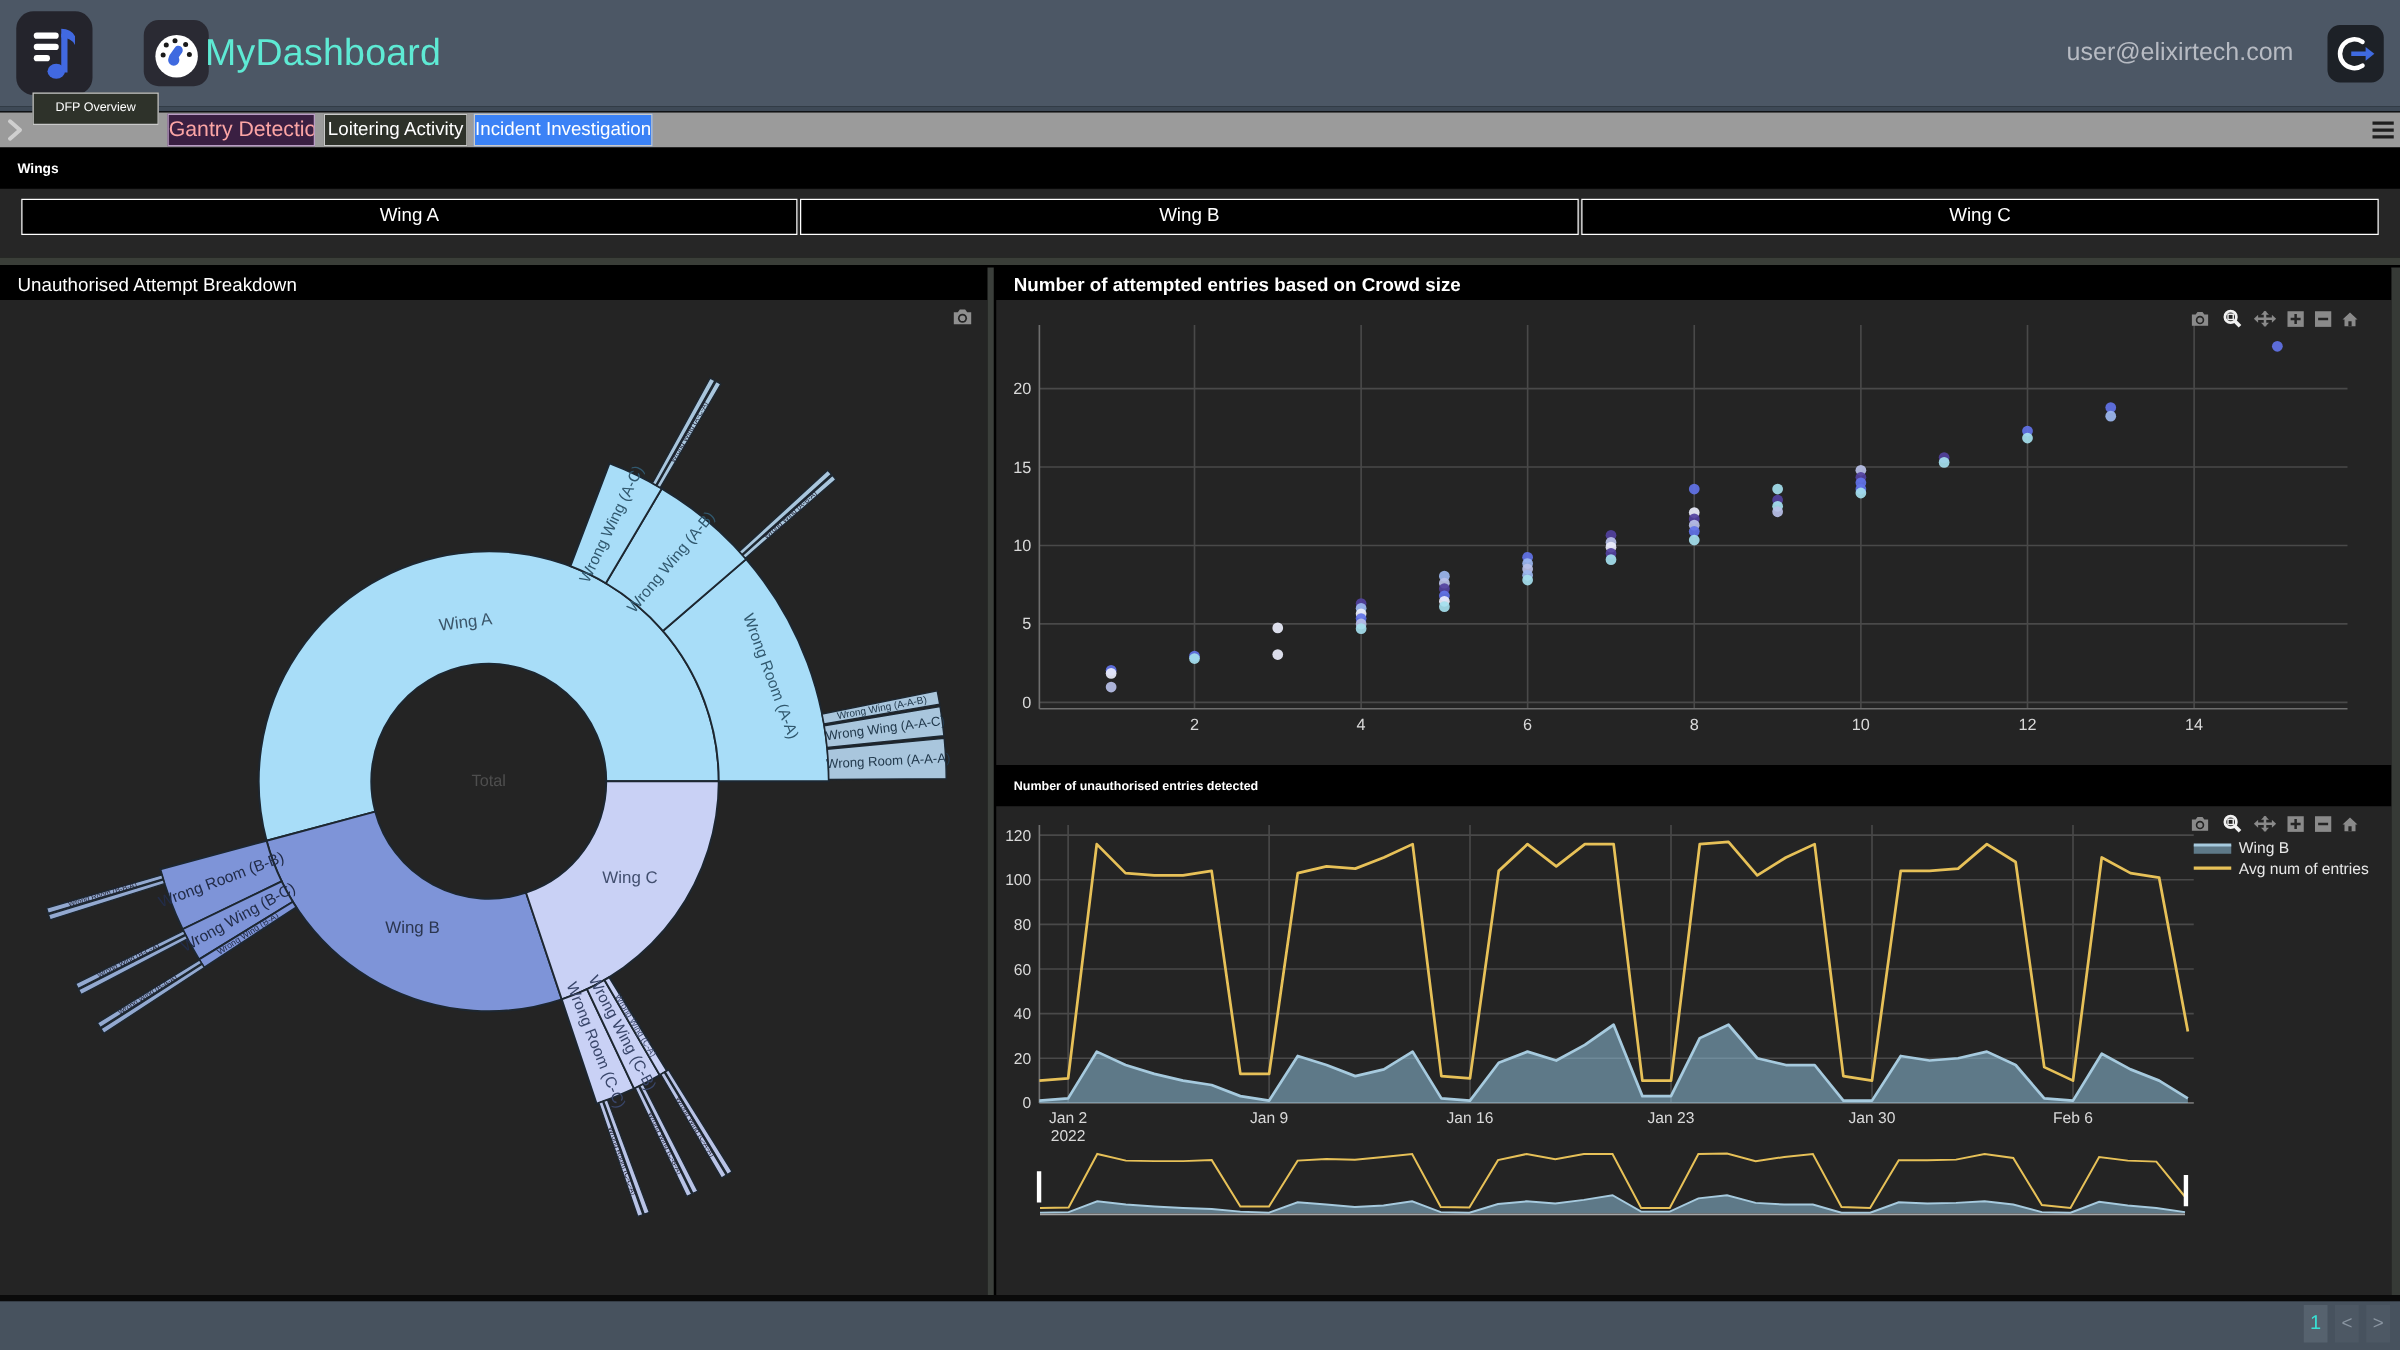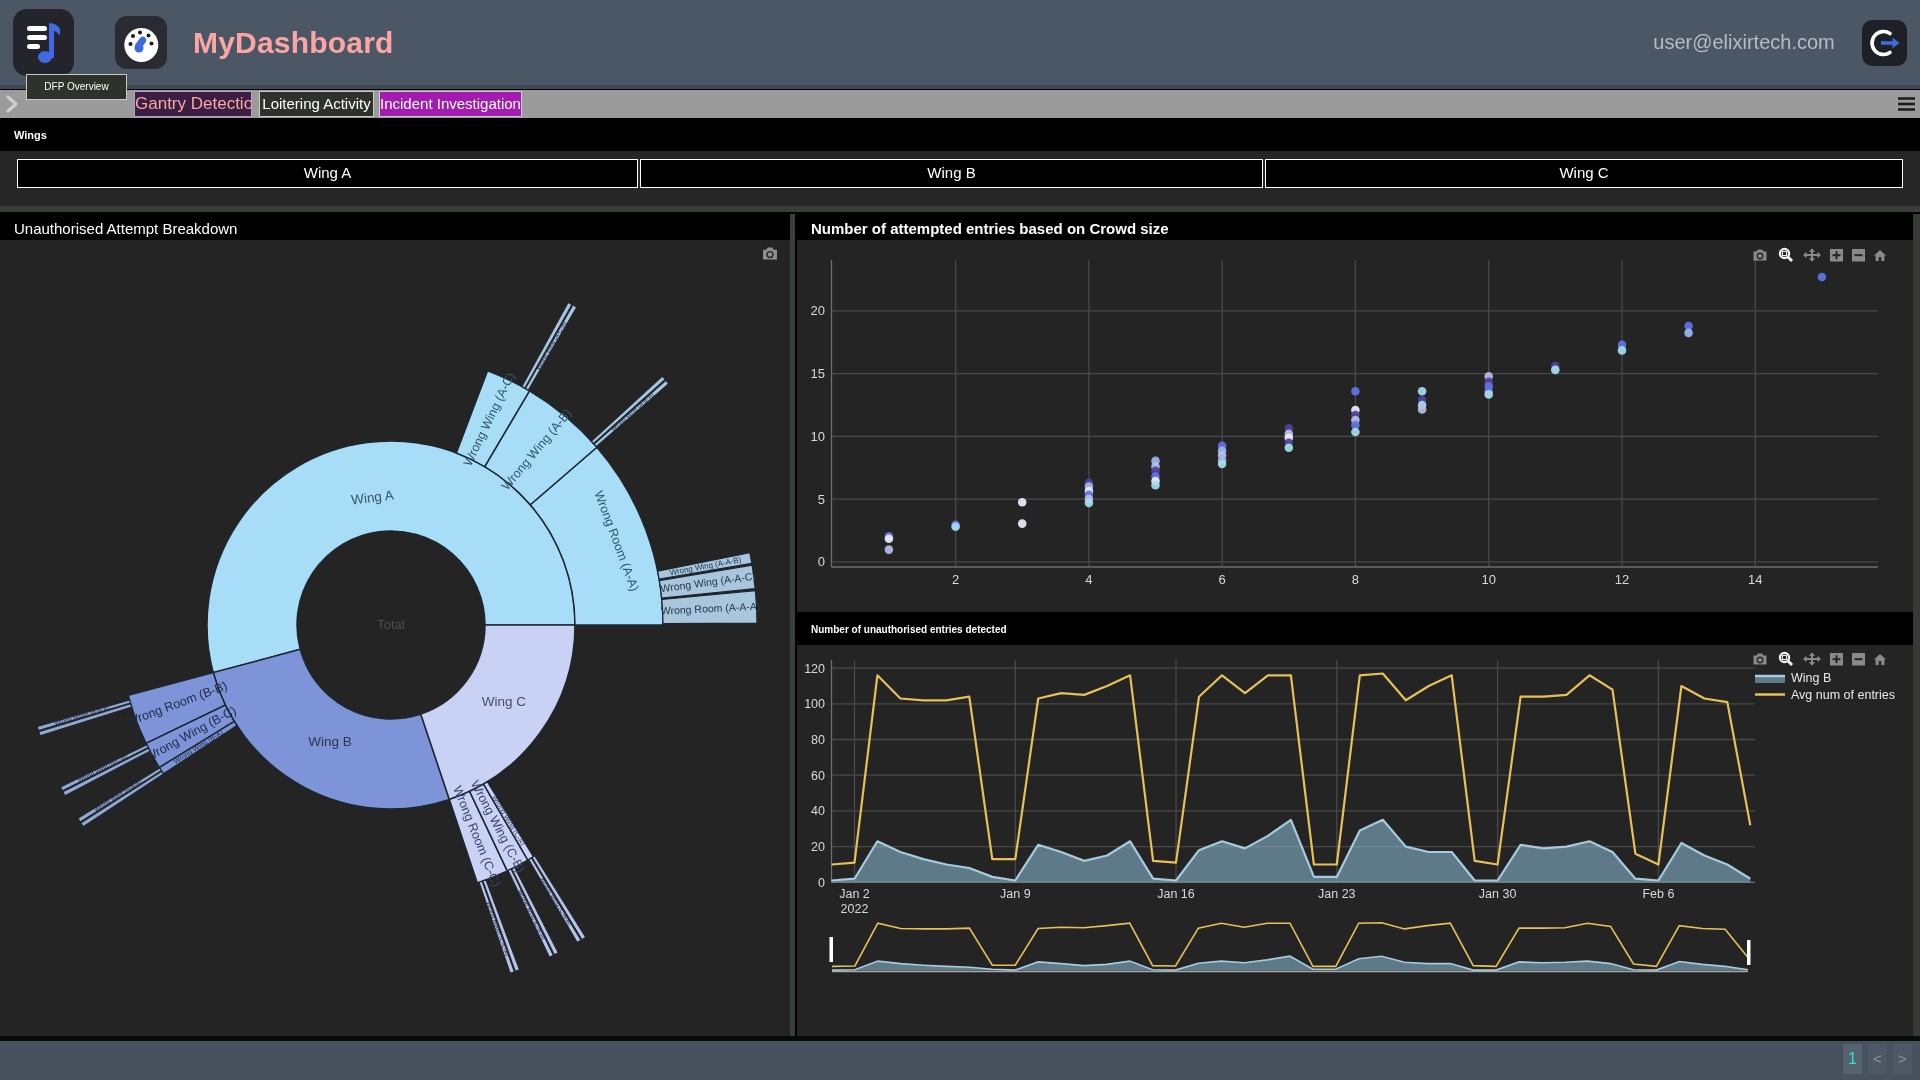--- a/index.html
+++ b/index.html
@@ -26,36 +26,36 @@
         <circle cx="18" cy="20" r="2"></circle>
         <circle cx="25" cy="16.5" r="2"></circle>
         <circle cx="33.5" cy="19.5" r="2"></circle>
         <circle cx="36.5" cy="27.5" r="2"></circle>
       </g>
       <g fill="#3f6ae0">
         <circle cx="24" cy="32" r="4.5"></circle>
         <rect x="22.2" y="20" width="7" height="14" rx="3.5" transform="rotate(35,25.7,27)"></rect>
       </g>
     </svg></div>
-<div class="abs" style="left:193px;top:26px;font-size:30px;font-weight:bold;color:#fca5a5;letter-spacing:0.2px">MyDashboard</div>
+<div class="abs" style="left:164px;top:26px;font-size:30px;font-weight:normal;color:#5eead4;letter-spacing:0.2px">MyDashboard</div>
 <div class="abs" style="left:1650px;top:31px;width:188px;font-size:20px;color:#b7bbc3;text-align:center">user@elixirtech.com</div>
 <div style="position:absolute;left:1862px;top:20px;width:45px;height:46px;background:#1d2127;border-radius:10px"><svg width="45" height="46" viewBox="0 0 45 46">
       <path d="M28,13.5 a11.5,11.5 0 1 0 0,19" fill="none" stroke="#fff" stroke-width="3.6" stroke-linecap="round"></path>
       <line x1="19" y1="23" x2="33" y2="23" stroke="#3f6ae0" stroke-width="3.6"></line>
       <path d="M30.5,17.5 l7,5.5 l-7,5.5 z" fill="#3f6ae0"></path>
     </svg></div>
 
 <div class="abs" style="left:0;top:90px;width:1920px;height:28px;background:#9b9b9b"></div>
 <svg style="position:absolute;left:4px;top:94px" width="16" height="20" viewBox="0 0 16 20">
     <path d="M4,3 l8,7 l-8,7" fill="none" stroke="#cfcfcf" stroke-width="3.2" stroke-linecap="round" stroke-linejoin="round"></path>
   </svg>
 <div class="abs" style="left:26px;top:74px;width:101px;height:26px;background:#2e322a;border:1px solid #c9c9c9;color:#fff;font-size:10px;text-align:center;line-height:24px;white-space:nowrap;overflow:hidden">DFP Overview</div>
 <div class="abs" style="left:134px;top:91px;width:118px;height:26px;background:#3a1f42;border:1px solid #b99cc4;color:#fca5a5;font-size:17px;text-align:center;line-height:24px;white-space:nowrap;overflow:hidden">Gantry Detection</div>
 <div class="abs" style="left:259px;top:91px;width:115px;height:26px;background:#2e322a;border:1px solid #c9c9c9;color:#fff;font-size:15px;text-align:center;line-height:24px;white-space:nowrap;overflow:hidden">Loitering Activity</div>
-<div class="abs" style="left:379px;top:91px;width:143px;height:26px;background:#a21caf;border:1px solid #c9c9c9;color:#fff;font-size:15px;text-align:center;line-height:24px;white-space:nowrap;overflow:hidden">Incident Investigation</div>
+<div class="abs" style="left:379px;top:91px;width:143px;height:26px;background:#3b82f6;border:1px solid #c9c9c9;color:#fff;font-size:15px;text-align:center;line-height:24px;white-space:nowrap;overflow:hidden">Incident Investigation</div>
 <svg style="position:absolute;left:1897px;top:95px" width="19" height="18" viewBox="0 0 19 18">
     <g stroke="#1e1e1e" stroke-width="2.6">
       <line x1="1" y1="3.5" x2="18" y2="3.5"></line>
       <line x1="1" y1="9" x2="18" y2="9"></line>
       <line x1="1" y1="14.5" x2="18" y2="14.5"></line>
     </g>
   </svg>
 
 <div class="abs" style="left:0;top:118px;width:1920px;height:33px;background:#000"></div>
 <div class="abs" style="left:0;top:151px;width:1920px;height:55px;background:#262626"></div>

